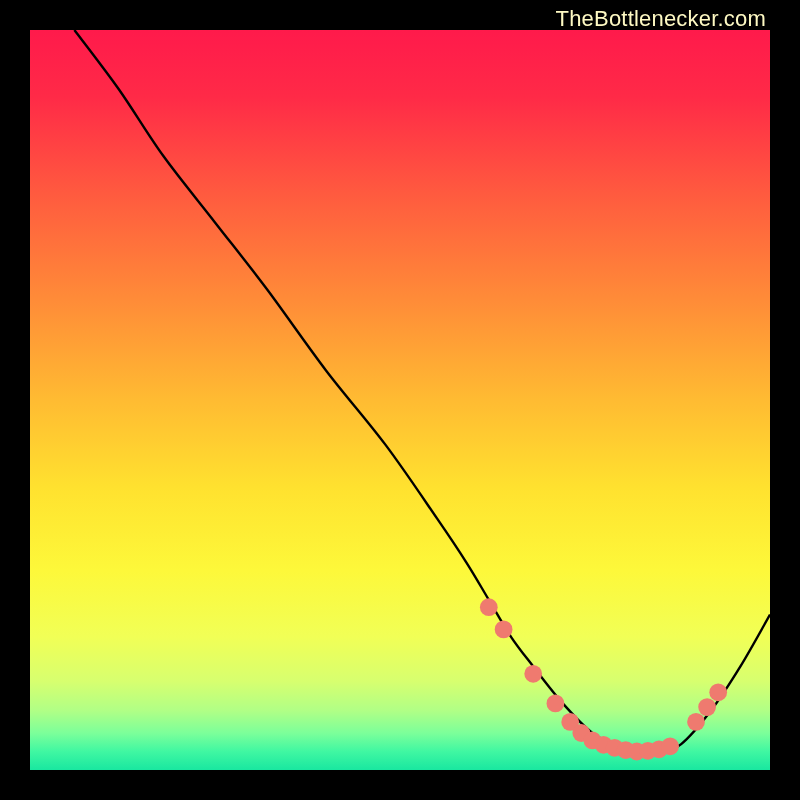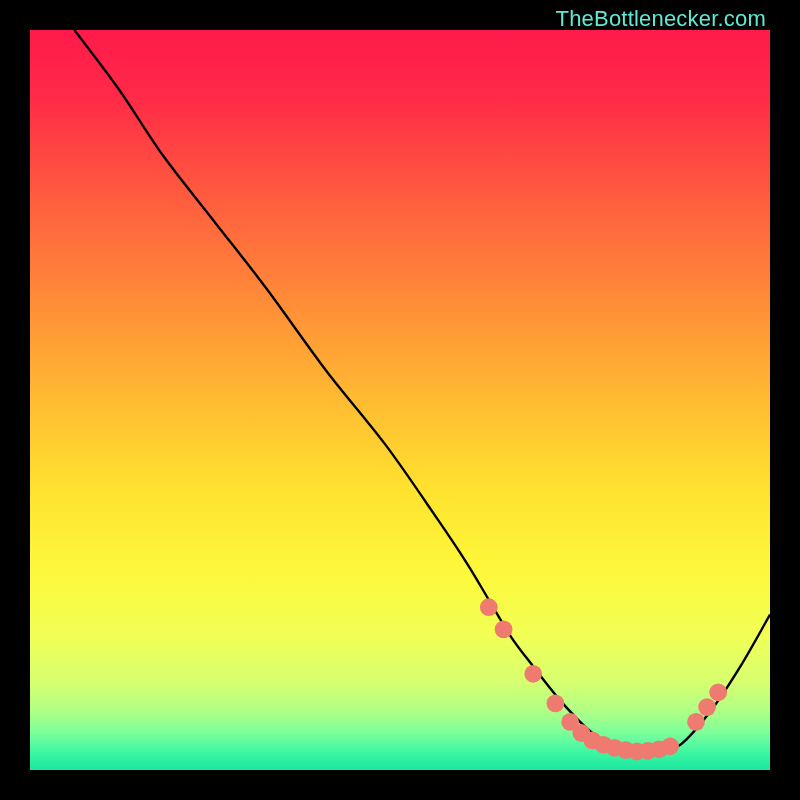--- a/index.html
+++ b/index.html
@@ -23,21 +23,21 @@
     position: absolute;
     left: 0;
     top: 0;
     width: 740px;
     height: 740px;
   }
   .watermark {
     position: absolute;
     top: 6px;
     right: 34px;
-    color: #5eead4;
+    color: #fef9c3;
     font-size: 22px;
     font-weight: 500;
     letter-spacing: 0.2px;
   }
 </style>
 </head>
 <body>
 
 <div class="watermark">TheBottlenecker.com</div>
 

